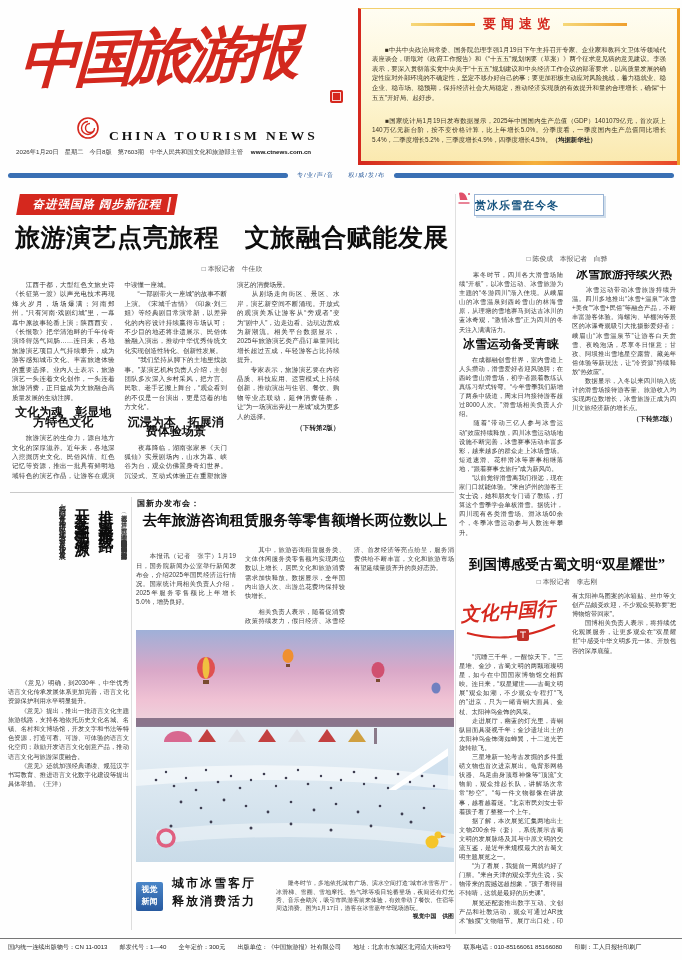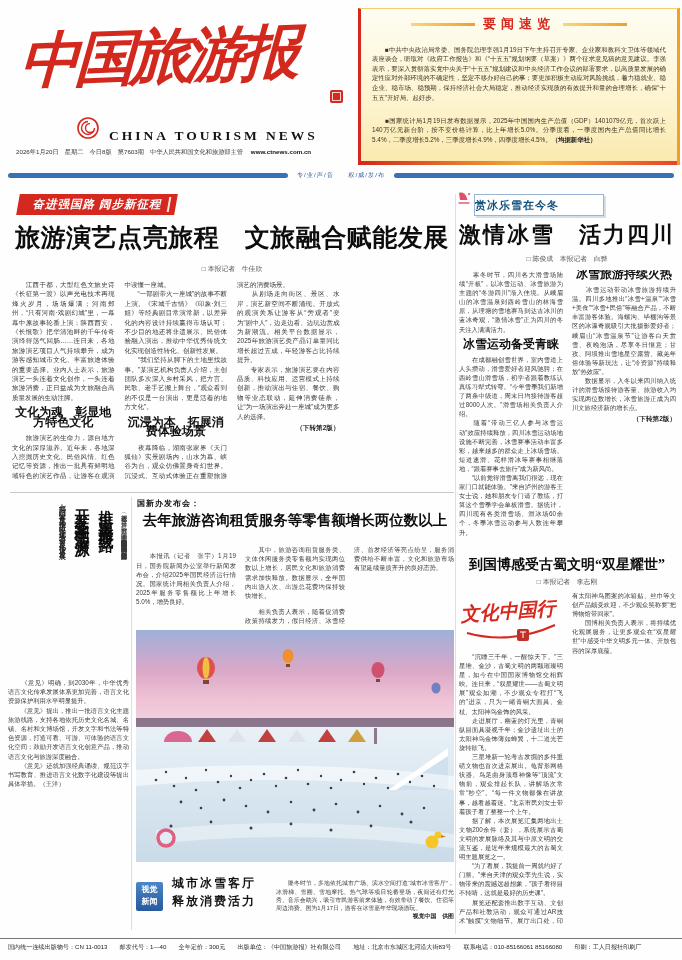--- a/index.html
+++ b/index.html
@@ -312,21 +312,20 @@
   <span class="abs skate-icon">
     <svg width="16" height="16" viewBox="0 0 16 16">
       <path d="M3 3 C6 1.5 9.5 3.5 10.5 7 L11.5 10 H4 Z" fill="#e0506a"></path>
       <path d="M2.5 13 h11" stroke="#e0506a" stroke-width="1.4"></path>
       <circle cx="13" cy="4" r="1" fill="#e0506a"></circle>
     </svg>
   </span>
   <div class="abs winter-banner">
     <span class="serif">赏冰乐雪在今冬</span>
   </div>
-  <div class="abs sichuan-headline serif">激情冰雪　活力四川</div>
   <div class="abs byline sichuan-byline">□ 陈俊成　本报记者　白骅</div>
   <div class="col-body sichuan-body">
     <p class="jtext">　　寒冬时节，四川各大滑雪场陆续“开板”，以冰雪运动、冰雪旅游为主题的“冬游四川”渐入佳境。从峨眉山的冰雪温泉到西岭雪山的林海雪原，从理塘的雪地赛马到达古冰川的蓝冰奇观，“激情冰雪”正为四川的冬天注入满满活力。</p>
     <h4 class="subhead">冰雪运动备受青睐</h4>
     <p class="jtext">　　在成都融创雪世界，室内雪道上人头攒动，滑雪爱好者迎风驰骋；在西岭雪山滑雪场，初学者跟着教练认真练习犁式转弯。“今年雪季我们新增了两条中级道，周末日均接待游客超过8000人次。”滑雪场相关负责人介绍。
 　　随着“带动三亿人参与冰雪运动”效应持续释放，四川冰雪运动场地设施不断完善，冰雪赛事活动丰富多彩，越来越多的群众走上冰场雪场。短道速滑、花样滑冰等赛事相继落地，“跟着赛事去旅行”成为新风尚。
 　　“以前觉得滑雪离我们很远，现在家门口就能体验。”来自泸州的游客王女士说，她和朋友专门请了教练，打算这个雪季学会单板滑雪。据统计，四川现有各类滑雪场、滑冰场60余个，冬季冰雪运动参与人数连年攀升。</p>
     <h4 class="subhead">冰雪旅游持续火热</h4>
     <p class="jtext">　　冰雪运动带动冰雪旅游持续升温。四川多地推出“冰雪+温泉”“冰雪+美食”“冰雪+民俗”等融合产品，不断丰富游客体验。海螺沟、毕棚沟等景区的冰瀑奇观吸引大批摄影爱好者；峨眉山“冰雪温泉节”让游客白天赏雪、夜晚泡汤，尽享冬日惬意；甘孜、阿坝推出雪地星空露营、藏羌年俗体验等新玩法，让“冷资源”持续释放“热效应”。
 　　数据显示，入冬以来四川纳入统计的滑雪场接待游客量、旅游收入均实现两位数增长，冰雪旅游正成为四川文旅经济新的增长点。</p>

